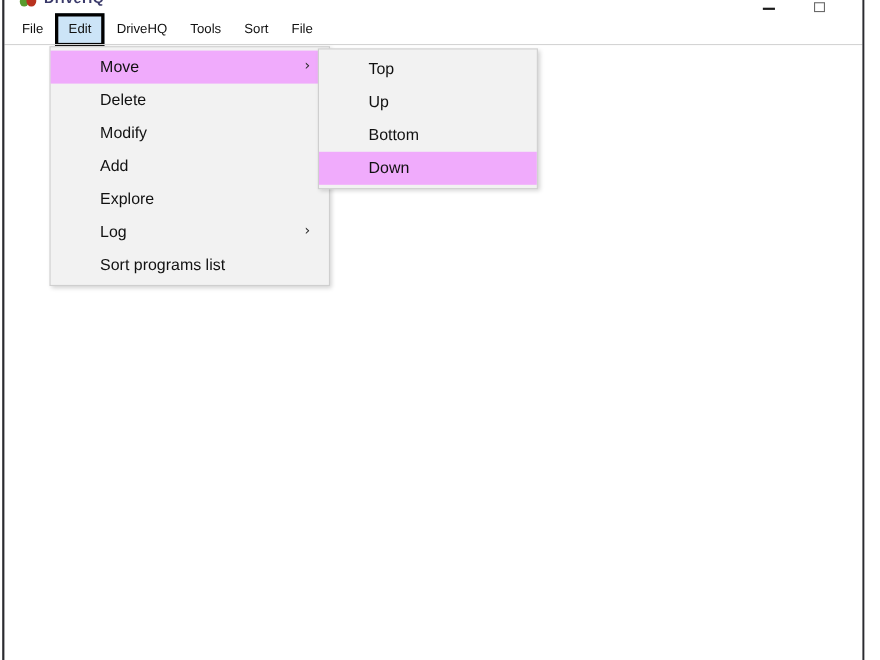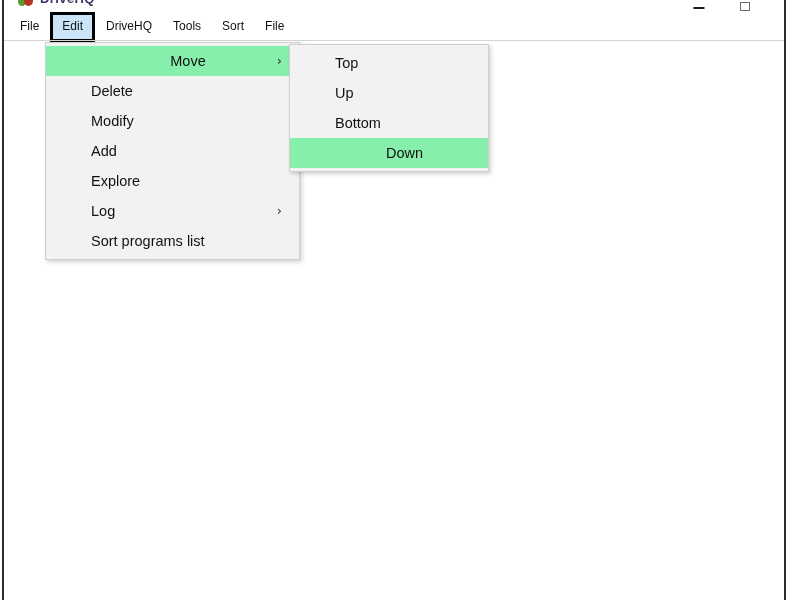--- a/index.html
+++ b/index.html
@@ -192,22 +192,21 @@
     line-height: 30px;
     font-size: 14.5px;
     color: #111111;
     padding-left: 45px;
     padding-right: 14px;
     white-space: nowrap;
     cursor: default;
     box-sizing: border-box;
   }
   .menu-item.highlight {
-    background: #86efac;
-    text-align: center;
+    background: #f0abfc;
   }
   .submenu-arrow {
     position: absolute;
     right: 17px;
     top: 0;
     height: 30px;
     line-height: 30px;
     font-size: 13px;
     color: #2b2b2b;
     font-family: "DejaVu Sans", sans-serif;

